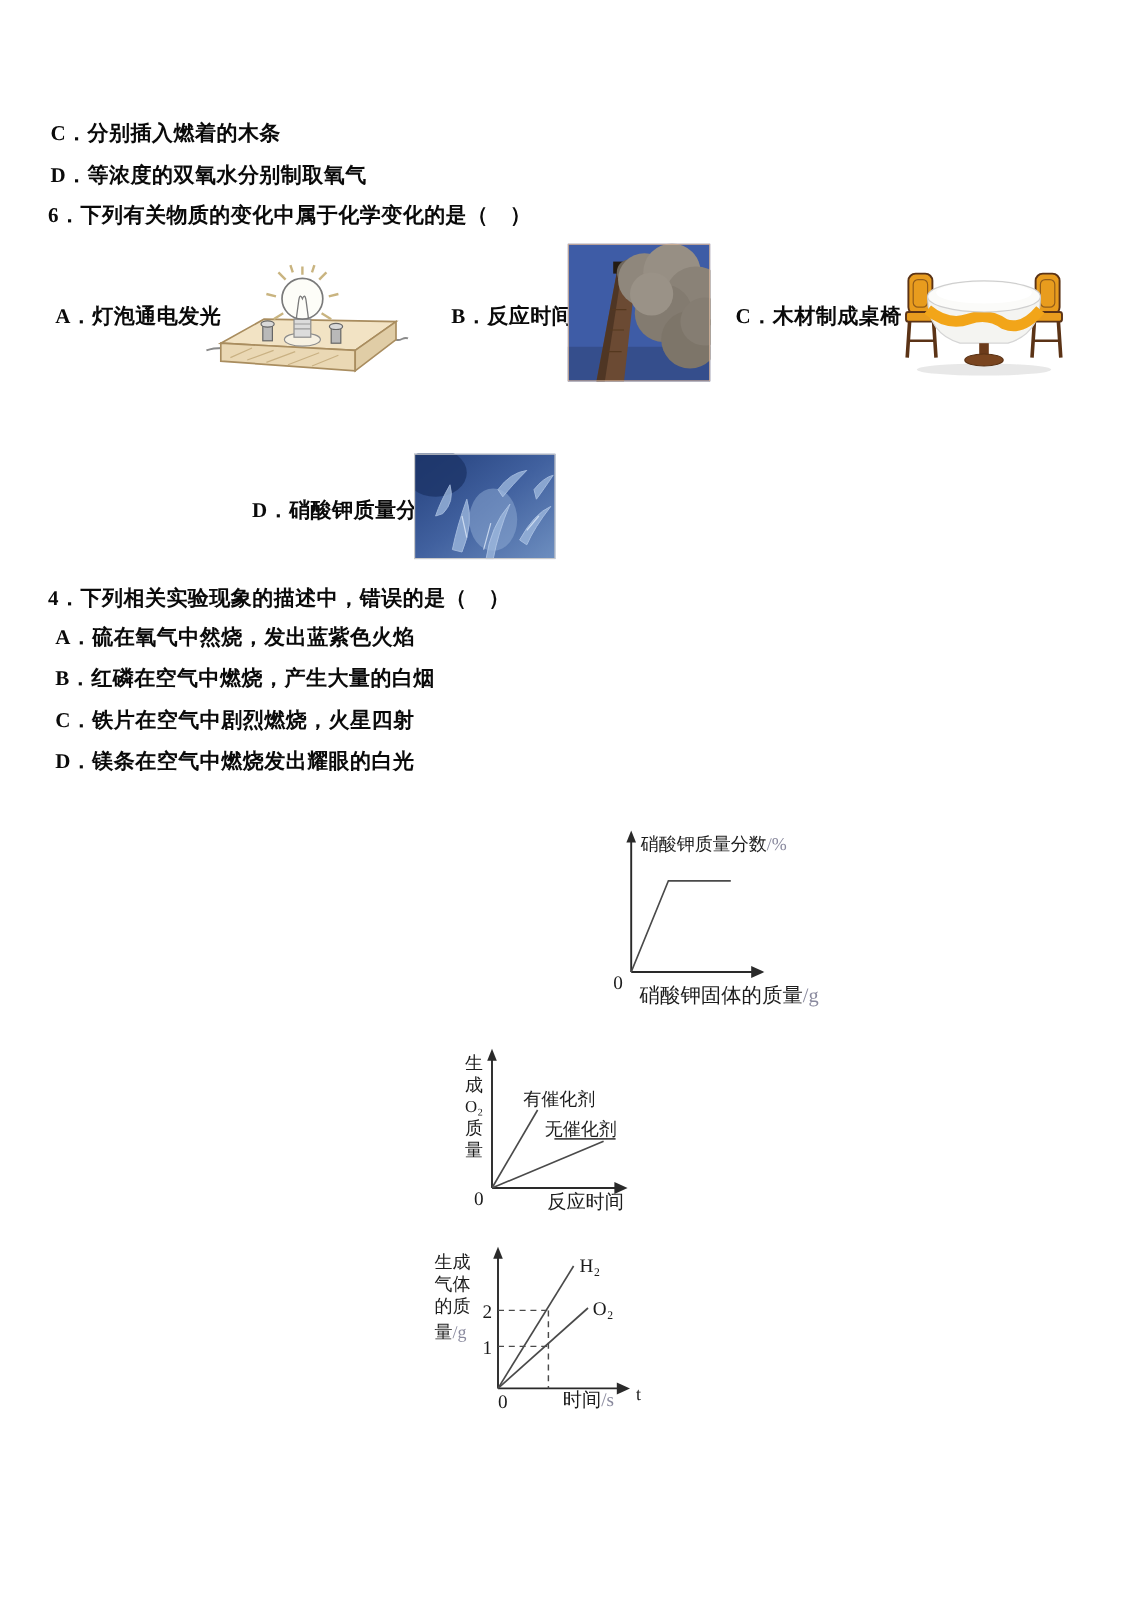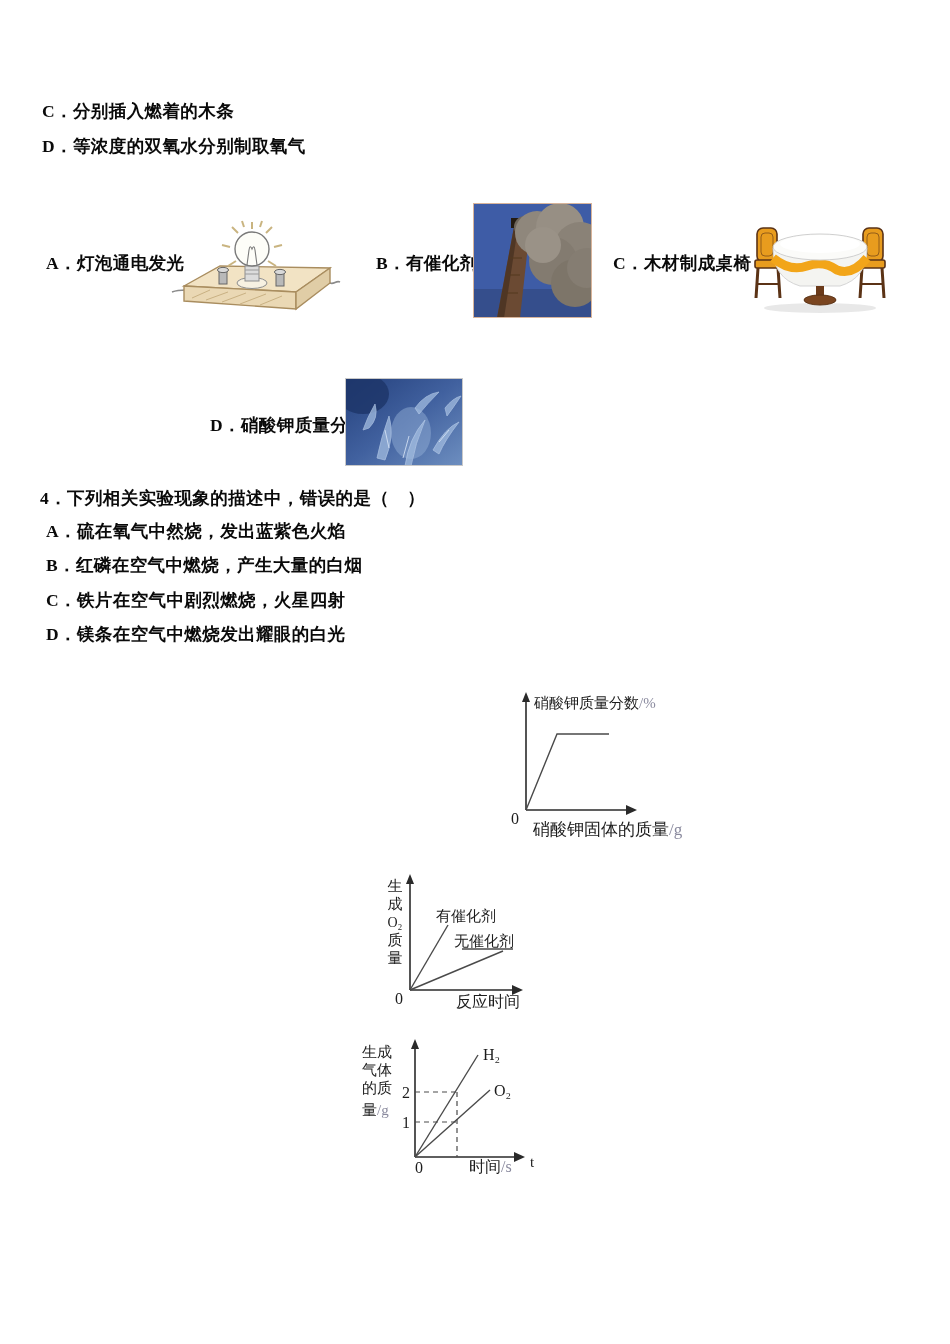--- a/index.html
+++ b/index.html
@@ -18,20 +18,21 @@
   .origin{fill:#5a4a42;}
 </style>
 </head>
 <body>
 
 <div class="page">
 
   <div class="tline" style="left:42px;top:101px">C．分别插入燃着的木条</div>
   <div class="tline" style="left:42px;top:136px">D．等浓度的双氧水分别制取氧气</div>
 
+  <div class="tline" style="left:40px;top:169px">6．下列有关物质的变化中属于化学变化的是（　）</div>
 
   <div class="tline" style="left:46px;top:253px">A．灯泡通电发光</div>
   <svg class="art" style="left:170px;top:220px" width="172" height="100" viewBox="0 0 172 100">
     <path d="M2,72 C18,66 28,76 46,64" stroke="#8a8a8a" stroke-width="1.6" fill="none"></path>
     <path d="M126,64 C142,70 150,58 160,63 C164,65 166,60 170,62" stroke="#8a8a8a" stroke-width="1.6" fill="none"></path>
     <polygon points="14,66 50,46 160,48 126,72" fill="#f2e3c4" stroke="#a98d5f" stroke-width="1.4"></polygon>
     <polygon points="14,66 126,72 126,89 14,81" fill="#ead8b4" stroke="#a98d5f" stroke-width="1.4"></polygon>
     <polygon points="126,72 160,48 160,63 126,89" fill="#e0cda6" stroke="#a98d5f" stroke-width="1.4"></polygon>
     <path d="M22,78 L40,70 M36,80 L58,72 M52,82 L76,73 M70,84 L96,74 M90,85 L112,76" stroke="#c9b183" stroke-width="1" fill="none"></path>
     <rect x="49" y="50" width="8" height="14" fill="#b9b9b9" stroke="#666"></rect>
@@ -49,21 +50,21 @@
         <path d="M60,27 L52,25"></path>
       <path d="M96,13 L102,7"></path>
         <path d="M104,27 L112,25"></path>
       <path d="M66,41 L58,46"></path>
         <path d="M98,41 L106,46"></path>
       <path d="M74,7 L72,1"></path>
         <path d="M90,7 L92,1"></path>
     </g>
   </svg>
 
-  <div class="tline" style="left:376px;top:253px">B．有催化剂</div>
+  <div class="tline" style="left:376px;top:253px">B．反应时间</div>
   <svg class="art" style="left:473px;top:203px" width="119" height="115" viewBox="0 0 119 115">
     <rect x="0" y="0" width="119" height="115" fill="#3e5ca6"></rect>
     <rect x="0" y="86" width="119" height="29" fill="#2e4476" opacity="0.55"></rect>
     <polygon points="24,115 47,115 57,24 41,24" fill="#6b4a33"></polygon>
     <polygon points="24,115 31,115 45,24 41,24" fill="#4a3222" opacity="0.85"></polygon>
     <rect x="38" y="15" width="23" height="10" fill="#241b12"></rect>
     <path d="M33,90 h12 M35,72 h12 M37,55 h12" stroke="#55381f" stroke-width="1"></path>
     <g>
       <circle cx="52" cy="24" r="11" fill="#6e665c"></circle>
       <circle cx="64" cy="30" r="22" fill="#8f877c"></circle>

